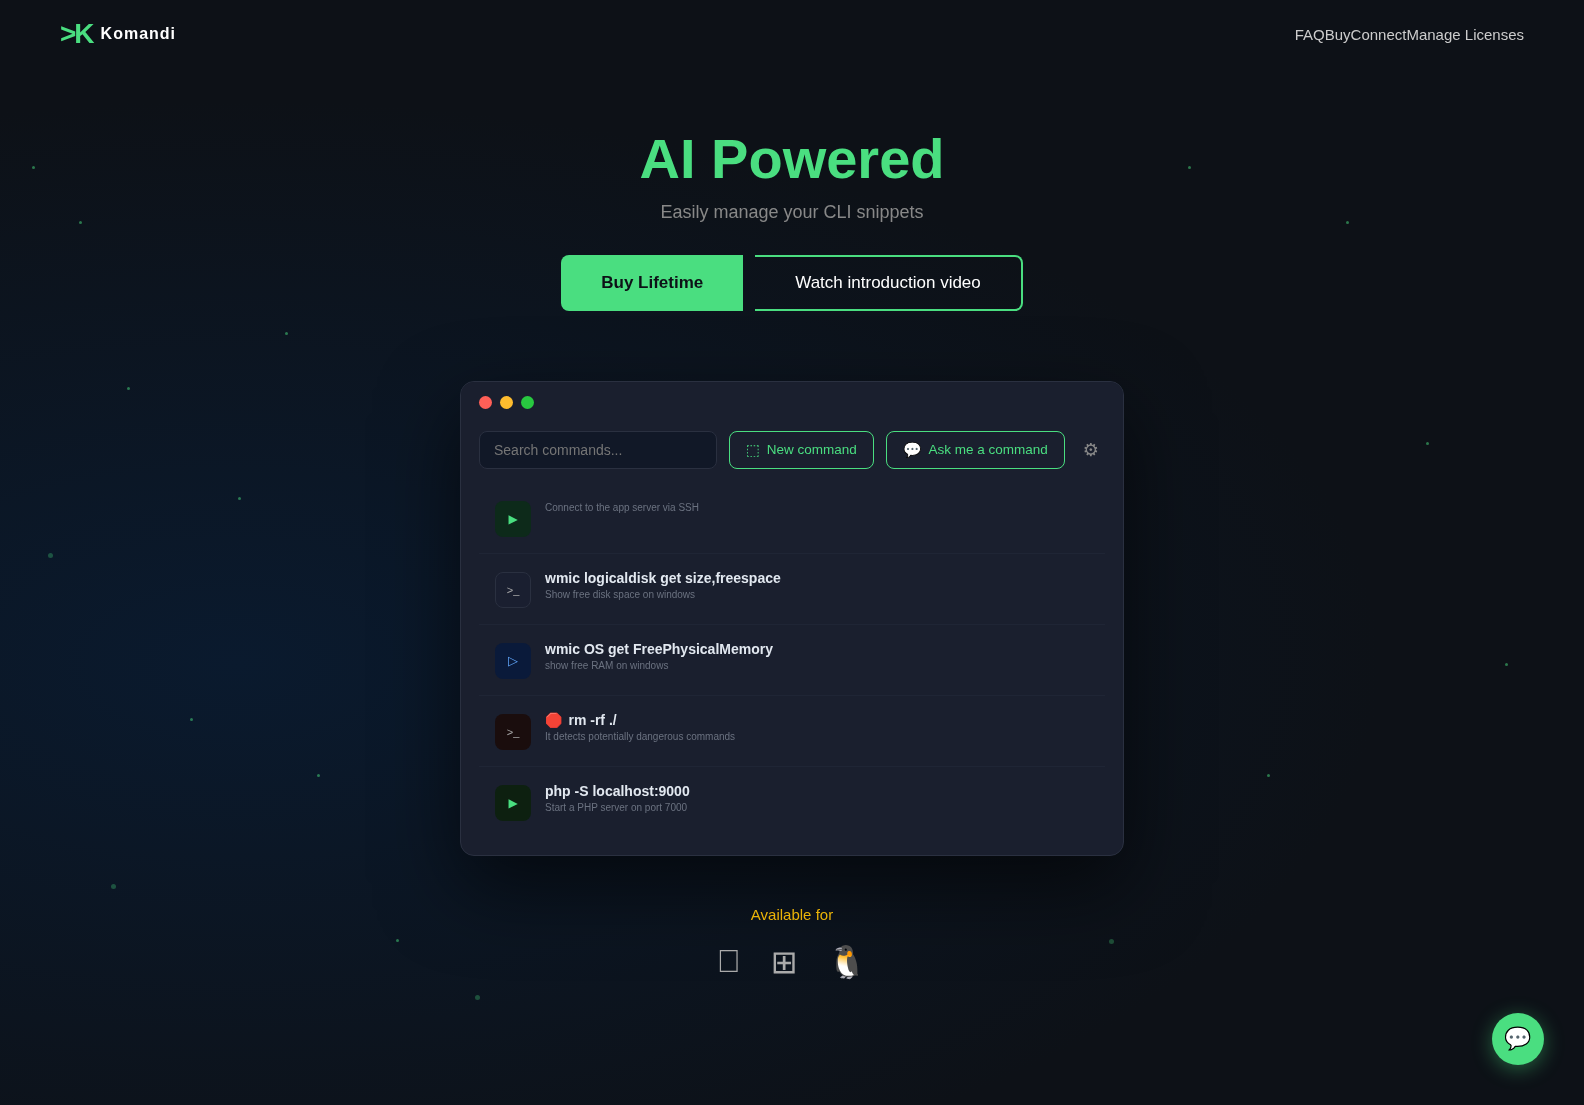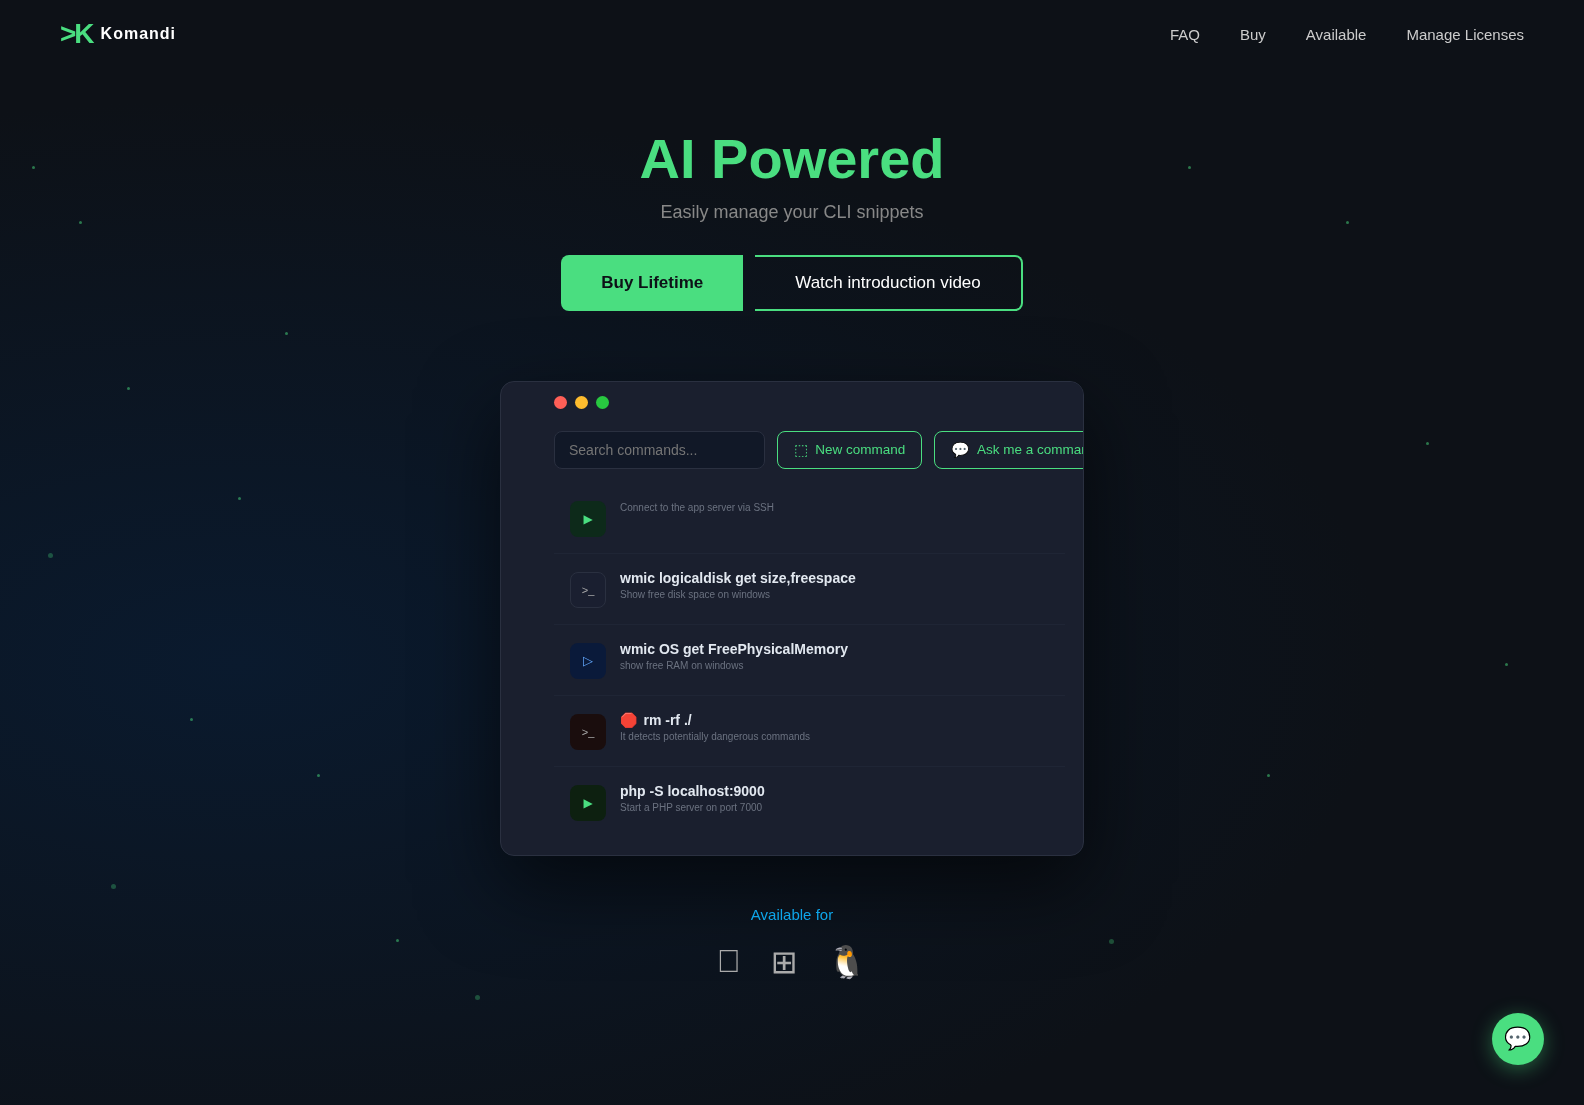--- a/index.html
+++ b/index.html
@@ -58,21 +58,20 @@
     .logo-text {
       font-size: 16px;
       font-weight: 600;
       letter-spacing: 1px;
       color: #fff;
     }
 
     .nav-links {
       display: flex;
       align-items: center;
-      gap: 40px;
     }
 
     .nav-link {
       color: #ccc;
       text-decoration: none;
       font-size: 15px;
       cursor: pointer;
     }
 
     
@@ -131,27 +130,26 @@
       font-weight: 400;
       border-radius: 0 8px 8px 0;
       cursor: pointer;
     }
 
     
     .app-window {
       position: relative;
       z-index: 10;
       margin: 30px auto 0;
-      width: 584px;
+      width: 664px;
       background: #1a1f2e;
       border-radius: 14px;
       border: 1px solid #2a3040;
       overflow: hidden;
       box-shadow: 0 30px 80px rgba(0,0,0,0.6);
-      padding-left: 35px;
     }
 
     .window-titlebar {
       display: flex;
       align-items: center;
       padding: 14px 18px;
       gap: 8px;
       background: #1a1f2e;
     }
 
@@ -284,21 +282,21 @@
 
     
     .available-section {
       position: relative;
       z-index: 10;
       text-align: center;
       padding: 50px 20px 20px;
     }
 
     .available-label {
-      color: #0ea5e9;
+      color: #eab308;
       font-size: 15px;
       margin-bottom: 20px;
     }
 
     .platform-icons {
       display: flex;
       justify-content: center;
       gap: 30px;
     }
 
@@ -353,21 +351,21 @@
 </div>
 
 <nav>
   <a class="logo" href="#">
     <span class="logo-icon">&gt;K</span>
     <span class="logo-text">Komandi</span>
   </a>
   <div class="nav-links">
     <a class="nav-link" href="#">FAQ</a>
     <a class="nav-link" href="#">Buy</a>
-    <a class="nav-link" href="#">Available</a>
+    <a class="nav-link" href="#">Connect</a>
     <a class="nav-link" href="#">Manage Licenses</a>
   </div>
 </nav>
 
 <section class="hero">
   <div class="hero-ai">AI Powered</div>
   <div class="hero-desc">Easily manage your CLI snippets</div>
   <div class="hero-buttons">
     <button class="btn-buy">Buy Lifetime</button>
     <button class="btn-watch">Watch introduction video</button>

